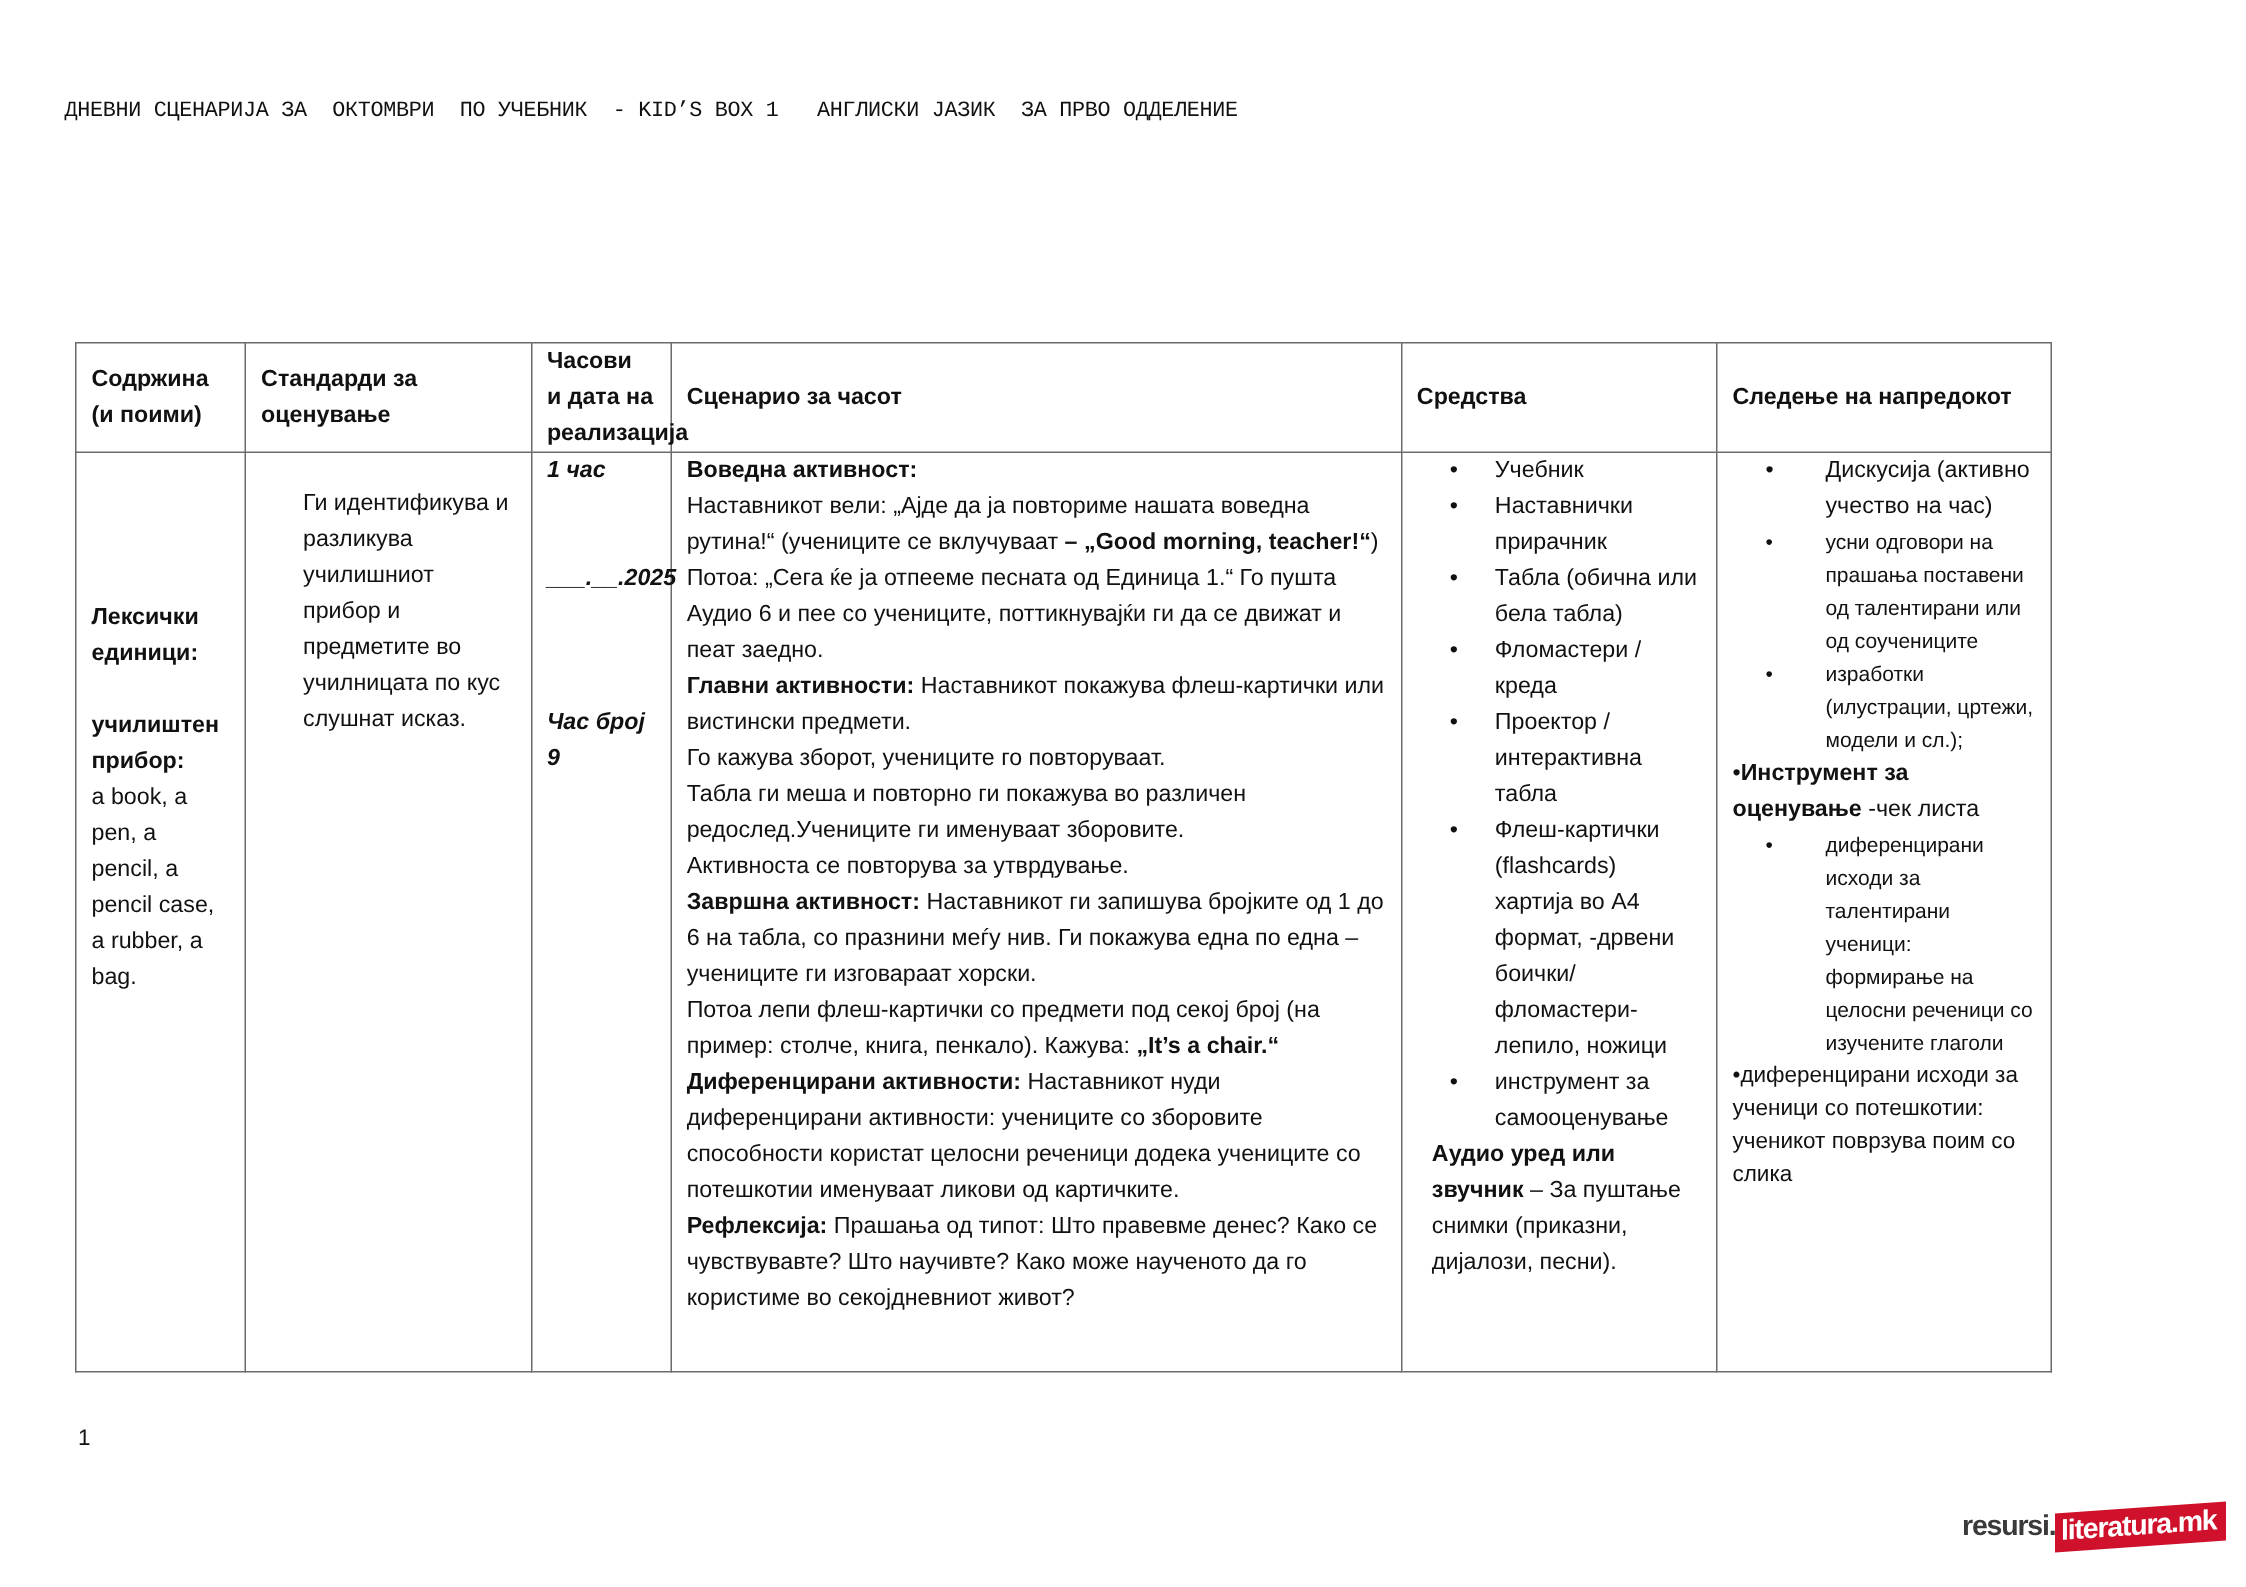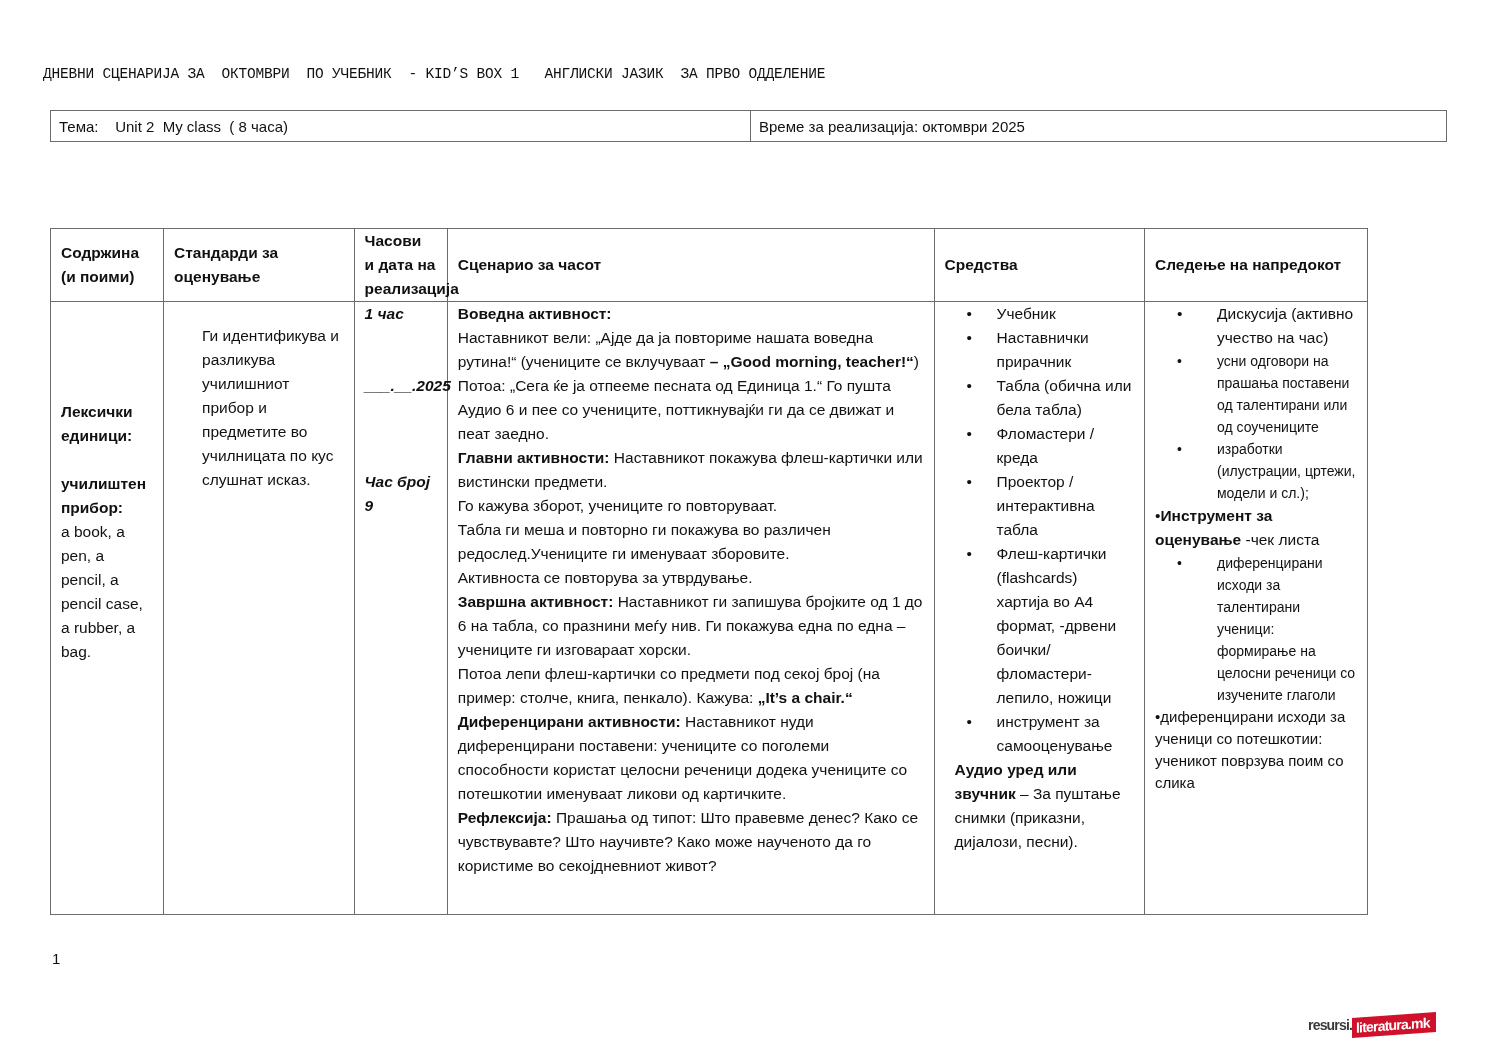--- a/index.html
+++ b/index.html
@@ -20,35 +20,31 @@
   .hours-line { font-weight: bold; font-style: italic; }
   b { font-weight: bold; }
   ul { margin: 0; padding: 0; list-style: none; }
   li { position: relative; }
   .res-list li { padding-left: 52px; }
   .res-list li .bullet, .prog-list li .bullet { position: absolute; left: 22px; top: 0; }
   .prog-list li { padding-left: 62px; }
   .prog-list.small li { font-size: 14px; line-height: 22px; }
   .inline-bullet { font-size: 15px; line-height: 22px; }
   .page-num { position: absolute; left: 52px; top: 950px; font-size: 15px; }
-  .logo { position: absolute; left: 1308px; top: 1005px; display: flex; align-items: flex-end; font-weight: bold; font-size: 14px; letter-spacing: -0.8px; margin-top: 10px; }
+  .logo { position: absolute; left: 1308px; top: 1005px; display: flex; align-items: flex-end; font-weight: bold; font-size: 19px; letter-spacing: -0.8px; }
   .logo .l1 { color: #3a3a3a; padding-bottom: 2px; }
   .logo .l2 { background: #d0112b; color: #ffffff; padding: 2px 6px 2px 4px; transform: skewY(-4deg); }
 </style>
 </head>
 <body>
 
 <div class="doc-title">ДНЕВНИ СЦЕНАРИЈА ЗА  ОКТОМВРИ  ПО УЧЕБНИК  - KID’S BOX 1   АНГЛИСКИ ЈАЗИК  ЗА ПРВО ОДДЕЛЕНИЕ</div>
 
 <table class="info-table">
   <tbody>
-  <tr>
-    <td style="width:683px">Тема:    Unit 2  My class  ( 8 часа)</td>
-    <td>Време за реализација: октомври 2025</td>
-  </tr>
 </tbody>
   </table>
 
 <table class="main-table">
   <colgroup>
     <col class="col1">
       <col class="col2">
       <col class="col3">
       <col class="col4">
       <col class="col5">
@@ -94,21 +90,21 @@
     </td>
     <td>
       <div><b>Воведна активност:</b></div>
       <div><span>Наставникот вели: „Ајде да ја повториме нашата воведна рутина!“ (учениците се вклучуваат</span><b> – „Good morning, teacher!“</b><span>) Потоа: „Сега ќе ја отпееме песната од Единица 1.“ Го пушта Аудио 6 и пее со учениците, поттикнувајќи ги да се движат и пеат заедно.</span></div>
       <div><b>Главни активности:</b><span> Наставникот покажува флеш-картички или вистински предмети.</span></div>
       <div>Го кажува зборот, учениците го повторуваат.</div>
       <div>Табла ги меша и повторно ги покажува во различен редослед.Учениците ги именуваат зборовите.</div>
       <div>Активноста се повторува за утврдување.</div>
       <div><b>Завршна активност:</b><span> Наставникот ги запишува бројките од 1 до 6 на табла, со празнини меѓу нив. Ги покажува една по една – учениците ги изговараат хорски.</span></div>
       <div><span>Потоа лепи флеш-картички со предмети под секој број (на пример: столче, книга, пенкало). Кажува: </span><b>„It’s a chair.“</b></div>
-      <div><b>Диференцирани активности:</b><span> Наставникот нуди диференцирани поставени: учениците со поголеми способности користат целосни реченици  додека учениците со потешкотии именуваат ликови од картичките.</span></div>
+      <div><b>Диференцирани активности:</b><span> Наставникот нуди диференцирани активности: учениците со зборовите способности користат целосни реченици  додека учениците со потешкотии именуваат ликови од картичките.</span></div>
       <div><b>Рефлексија:</b><span> Прашања од типот: Што правевме денес? Како се чувствувавте? Што научивте? Како може наученото да го користиме во секојдневниот живот?</span></div>
     </td>
     <td>
       <ul class="res-list">
         <li><span class="bullet">•</span><span>Учебник</span></li>
         <li><span class="bullet">•</span><span>Наставнички прирачник</span></li>
         <li><span class="bullet">•</span><span>Табла (обична или бела табла)</span></li>
         <li><span class="bullet">•</span><span>Фломастери / креда</span></li>
         <li><span class="bullet">•</span><span>Проектор / интерактивна табла</span></li>
         <li><span class="bullet">•</span><span>Флеш-картички (flashcards) хартија во А4 формат, -дрвени боички/ фломастери-лепило, ножици</span></li>

